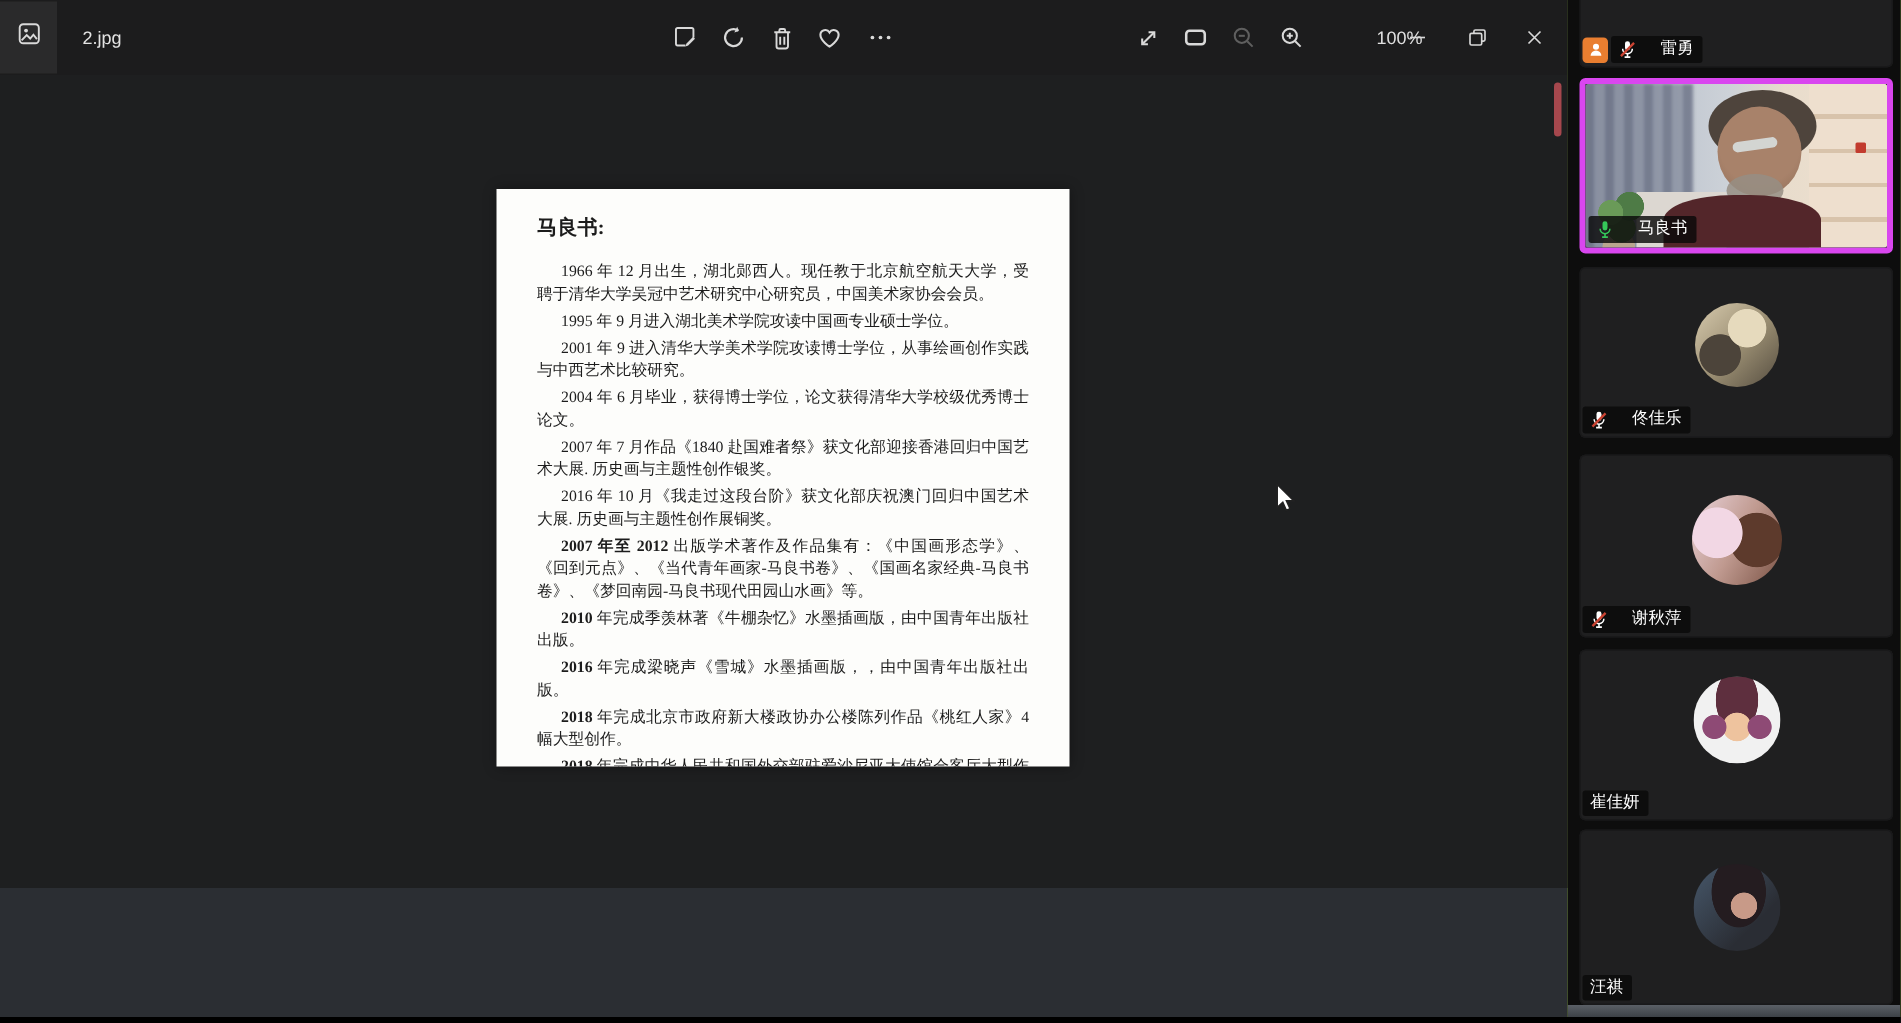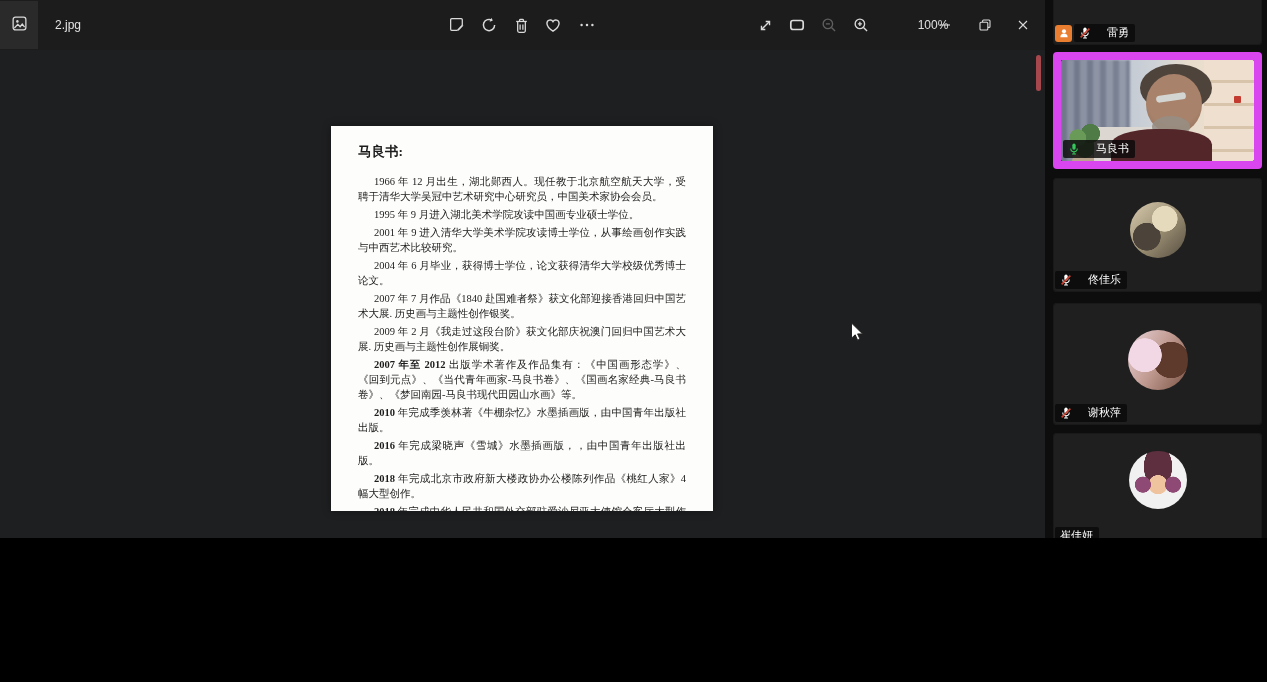--- a/index.html
+++ b/index.html
@@ -1,16 +1,16 @@
 <!DOCTYPE html>
 <html><head>
 <meta charset="utf-8">
 <style>
   html,body{margin:0;padding:0;background:#000;}
-  .stage{position:relative;width:1267px;height:538px;overflow:hidden;
+  .stage{position:relative;width:1267px;height:678px;overflow:hidden;
          font-family:"Liberation Sans",sans-serif;background:#bef264;text-decoration:underline;}
 
   
   .viewer{position:absolute;left:0;top:0;width:1045px;height:592px;background:#1e1f20;}
   .titlebar{position:absolute;left:0;top:0;width:100%;height:50px;background:#1c1c1d;}
   .gallery-btn{position:absolute;left:0;top:1px;width:38px;height:48px;background:#2a2a2b;
                display:flex;align-items:center;justify-content:center;cursor:pointer;}
   .file-title{position:absolute;left:55px;top:0;height:50px;display:flex;align-items:center;
               color:#e3e3e3;font-size:12px;}
   .tb-ic{position:absolute;top:13px;width:24px;height:24px;display:flex;align-items:center;
@@ -32,21 +32,21 @@
   .doc p{margin:0 0 3px 0;font-size:10.5px;line-height:15px;text-align:justify;}
   .doc p .b{font-weight:bold;margin-left:16px;}
 
   
   .bottom-strip{position:absolute;left:0;top:592px;width:1045px;height:90px;background:#2b2e33;}
 
   
   .meet{position:absolute;left:1045px;top:0;width:222px;height:682px;background:#0d0d0d;overflow:hidden;}
   .tile{position:absolute;left:8px;width:209px;background:#1f1f20;border-radius:4px;
         box-shadow:inset 0 0 0 1px #19191a;overflow:hidden;cursor:pointer;}
-  .tile.active{box-shadow:none;border:8px solid #d946ef;box-sizing:border-box;}
+  .tile.active{box-shadow:none;border:4px solid #d946ef;box-sizing:border-box;}
   .avatar{position:absolute;border-radius:50%;left:50%;}
   .namebar{position:absolute;left:2px;bottom:3px;display:flex;align-items:center;gap:2px;}
   .host-badge{width:17px;height:17px;border-radius:3px;background:#e97e30;display:flex;
               align-items:center;justify-content:center;flex:none;}
   .nlabel{display:inline-flex;align-items:flex-start;gap:15px;background:rgba(10,10,10,.82);
           border-radius:2px;padding:2px 6px 2px 4px;color:#fff;font-size:11px;line-height:13px;}
   .nlabel.no-ic{padding-left:5px;}
   .mic{width:14px;height:14px;flex:none;}
   .meet-bottom{position:absolute;left:0;top:670px;width:222px;height:12px;
                background:linear-gradient(180deg,#5a5f66,#2e3237);border-radius:0 0 5px 5px;}
@@ -215,21 +215,21 @@
 
     <div class="canvas">
 
       <div class="doc">
         <h1>马良书:</h1>
         <p><span class="b"></span><span>1966 年 12 月出生，湖北郧西人。现任教于北京航空航天大学，受聘于清华大学吴冠中艺术研究中心研究员，中国美术家协会会员。</span></p>
         <p><span class="b"></span><span>1995 年 9 月进入湖北美术学院攻读中国画专业硕士学位。</span></p>
         <p><span class="b"></span><span>2001 年 9 进入清华大学美术学院攻读博士学位，从事绘画创作实践与中西艺术比较研究。</span></p>
         <p><span class="b"></span><span>2004 年 6 月毕业，获得博士学位，论文获得清华大学校级优秀博士论文。</span></p>
         <p><span class="b"></span><span>2007 年 7 月作品《1840 赴国难者祭》获文化部迎接香港回归中国艺术大展. 历史画与主题性创作银奖。</span></p>
-        <p><span class="b"></span><span>2009 年 2 月《我走过这段台阶》获文化部庆祝澳门回归中国艺术大展. 历史画与主题性创作展铜奖。</span></p>
+        <p><span class="b"></span><span>2016 年 10 月《我走过这段台阶》获文化部庆祝澳门回归中国艺术大展. 历史画与主题性创作展铜奖。</span></p>
         <p><span class="b">2007 年至 2012</span><span> 出版学术著作及作品集有：《中国画形态学》、《回到元点》、《当代青年画家-马良书卷》、《国画名家经典-马良书卷》、《梦回南园-马良书现代田园山水画》等。</span></p>
         <p><span class="b">2010</span><span> 年完成季羡林著《牛棚杂忆》水墨插画版，由中国青年出版社出版。</span></p>
         <p><span class="b">2016</span><span> 年完成梁晓声《雪城》水墨插画版，，由中国青年出版社出版。</span></p>
         <p><span class="b">2018</span><span> 年完成北京市政府新大楼政协办公楼陈列作品《桃红人家》4 幅大型创作。</span></p>
         <p><span class="b">2018</span><span> 年完成中华人民共和国外交部驻爱沙尼亚大使馆会客厅大型作品《家在南国》。</span></p>
       </div>
     </div>
 
     <div class="red-scrollbar"></div>
   </div>

